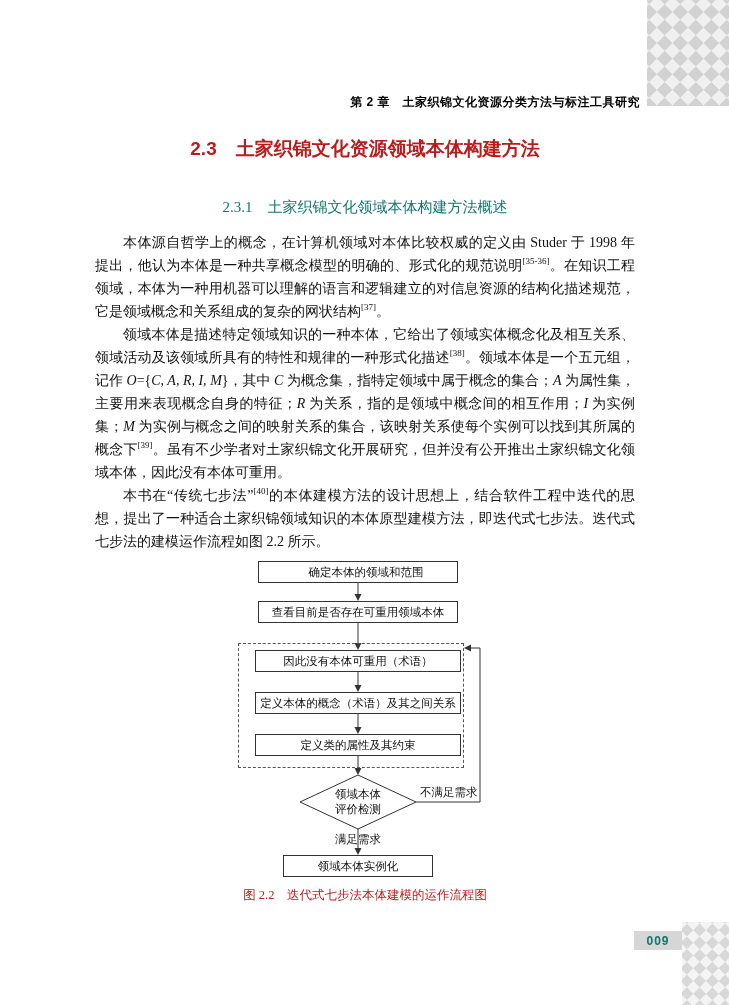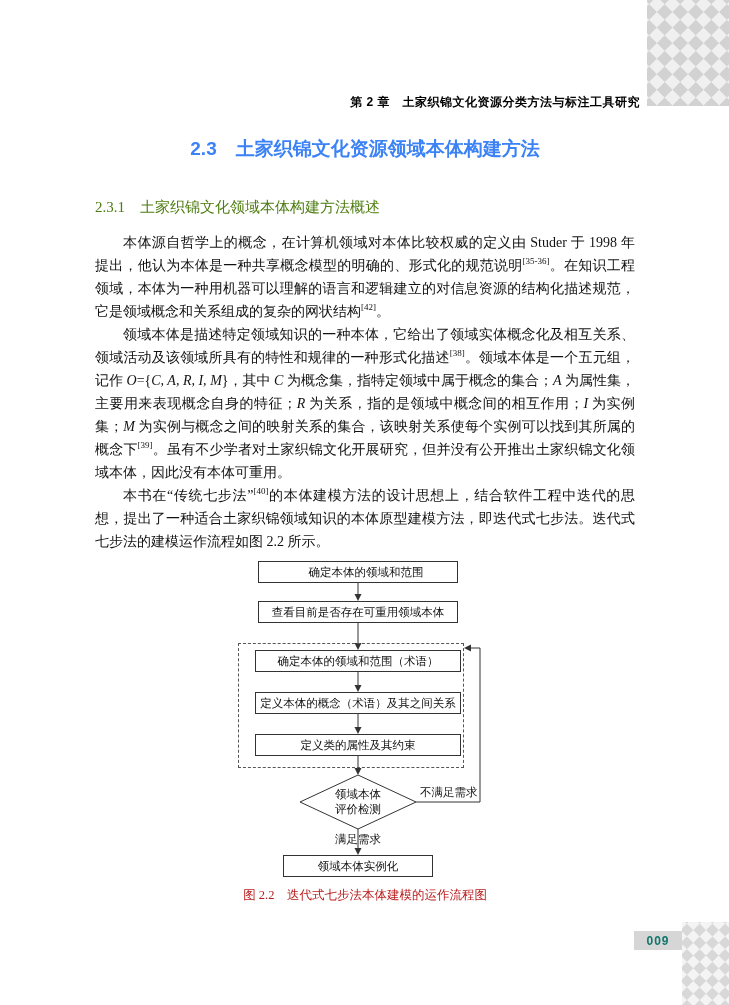--- a/index.html
+++ b/index.html
@@ -26,26 +26,26 @@
 
   .page-header {
     position:absolute; top:78px; left:0; right:89px; text-align:right;
     font-family:"Liberation Sans", sans-serif; font-weight:bold;
     font-size:12px; letter-spacing:0.5px; color:#000;margin-top:16px;
   }
 
   .sec-title {
     position:absolute; top:136px; left:95px; width:540px; text-align:center;
     font-family:"Liberation Sans", sans-serif; font-weight:bold;
-    font-size:19px; color:#3b82f6;
+    font-size:19px; color:#b91c1c;
   }
 
   .subsec {
     position:absolute; top:198px; left:95px; width:540px;
-    font-size:15px; color:#4d7c0f;
+    font-size:15px; color:#0f766e;text-align:center;
   }
 
   .body-text {
     position:absolute; top:231px; left:95px; width:540px;
     font-size:14px; line-height:23px; text-align:justify;
   }
   .body-text p { margin:0; text-indent:2em; }
   sup.cite { font-size:9px; line-height:0; vertical-align:super; }
   .var { font-family:"Liberation Serif", serif; font-style:italic; }
 
@@ -89,21 +89,21 @@
     <div class="deco-inner"></div>
   </div>
 
   <div class="page-header">第 2 章　土家织锦文化资源分类方法与标注工具研究</div>
 
   <div class="sec-title">2.3　土家织锦文化资源领域本体构建方法</div>
 
   <div class="subsec">2.3.1　土家织锦文化领域本体构建方法概述</div>
 
   <div class="body-text">
-    <p>本体源自哲学上的概念，在计算机领域对本体比较权威的定义由 Studer 于 1998 年提出，他认为本体是一种共享概念模型的明确的、形式化的规范说明<sup class="cite">[35-36]</sup>。在知识工程领域，本体为一种用机器可以理解的语言和逻辑建立的对信息资源的结构化描述规范，它是领域概念和关系组成的复杂的网状结构<sup class="cite">[42]</sup>。</p>
+    <p>本体源自哲学上的概念，在计算机领域对本体比较权威的定义由 Studer 于 1998 年提出，他认为本体是一种共享概念模型的明确的、形式化的规范说明<sup class="cite">[35-36]</sup>。在知识工程领域，本体为一种用机器可以理解的语言和逻辑建立的对信息资源的结构化描述规范，它是领域概念和关系组成的复杂的网状结构<sup class="cite">[37]</sup>。</p>
     <p>领域本体是描述特定领域知识的一种本体，它给出了领域实体概念化及相互关系、领域活动及该领域所具有的特性和规律的一种形式化描述<sup class="cite">[38]</sup>。领域本体是一个五元组，记作 <span class="var">O</span>={<span class="var">C, A, R, I, M</span>}，其中 <span class="var">C</span> 为概念集，指特定领域中属于概念的集合；<span class="var">A</span> 为属性集，主要用来表现概念自身的特征；<span class="var">R</span> 为关系，指的是领域中概念间的相互作用；<span class="var">I</span> 为实例集；<span class="var">M</span> 为实例与概念之间的映射关系的集合，该映射关系使每个实例可以找到其所属的概念下<sup class="cite">[39]</sup>。虽有不少学者对土家织锦文化开展研究，但并没有公开推出土家织锦文化领域本体，因此没有本体可重用。</p>
     <p>本书在“传统七步法”<sup class="cite">[40]</sup>的本体建模方法的设计思想上，结合软件工程中迭代的思想，提出了一种适合土家织锦领域知识的本体原型建模方法，即迭代式七步法。迭代式七步法的建模运作流程如图 2.2 所示。</p>
   </div>
 
   <div class="flowchart">
 
     <svg class="fc-lines" width="729" height="320" viewBox="0 0 729 320" aria-hidden="true">
       <g stroke="#333" stroke-width="1" fill="none">
         <line x1="358" y1="22" x2="358" y2="34"></line>
         <line x1="358" y1="62" x2="358" y2="83"></line>
@@ -122,21 +122,21 @@
         <polygon points="354.5,207 361.5,207 358,214"></polygon>
         <polygon points="471,83.5 471,90.5 464,87"></polygon>
         <polygon points="354.5,287 361.5,287 358,294"></polygon>
       </g>
     </svg>
 
     <div class="fc-dashed" style="left:238px; top:82px; width:226px; height:125px;"></div>
 
     <div class="fc-box" style="left:258px; top:0;   width:200px;padding-left:16px;">确定本体的领域和范围</div>
     <div class="fc-box" style="left:258px; top:40px; width:200px;">查看目前是否存在可重用领域本体</div>
-    <div class="fc-box" style="left:255px; top:89px;  width:206px;">确定本体的领域和范围（术语）</div>
+    <div class="fc-box" style="left:255px; top:89px;  width:206px;">因此没有本体可重用（术语）</div>
     <div class="fc-box" style="left:255px; top:131px; width:206px;">定义本体的概念（术语）及其之间关系</div>
     <div class="fc-box" style="left:255px; top:173px; width:206px;">定义类的属性及其约束</div>
 
     <div class="fc-diamond-text">
       <span>领域本体</span>
       <span>评价检测</span>
     </div>
 
     <div class="fc-label fc-label-no">不满足需求</div>
     <div class="fc-label fc-label-yes">满足需求</div>

